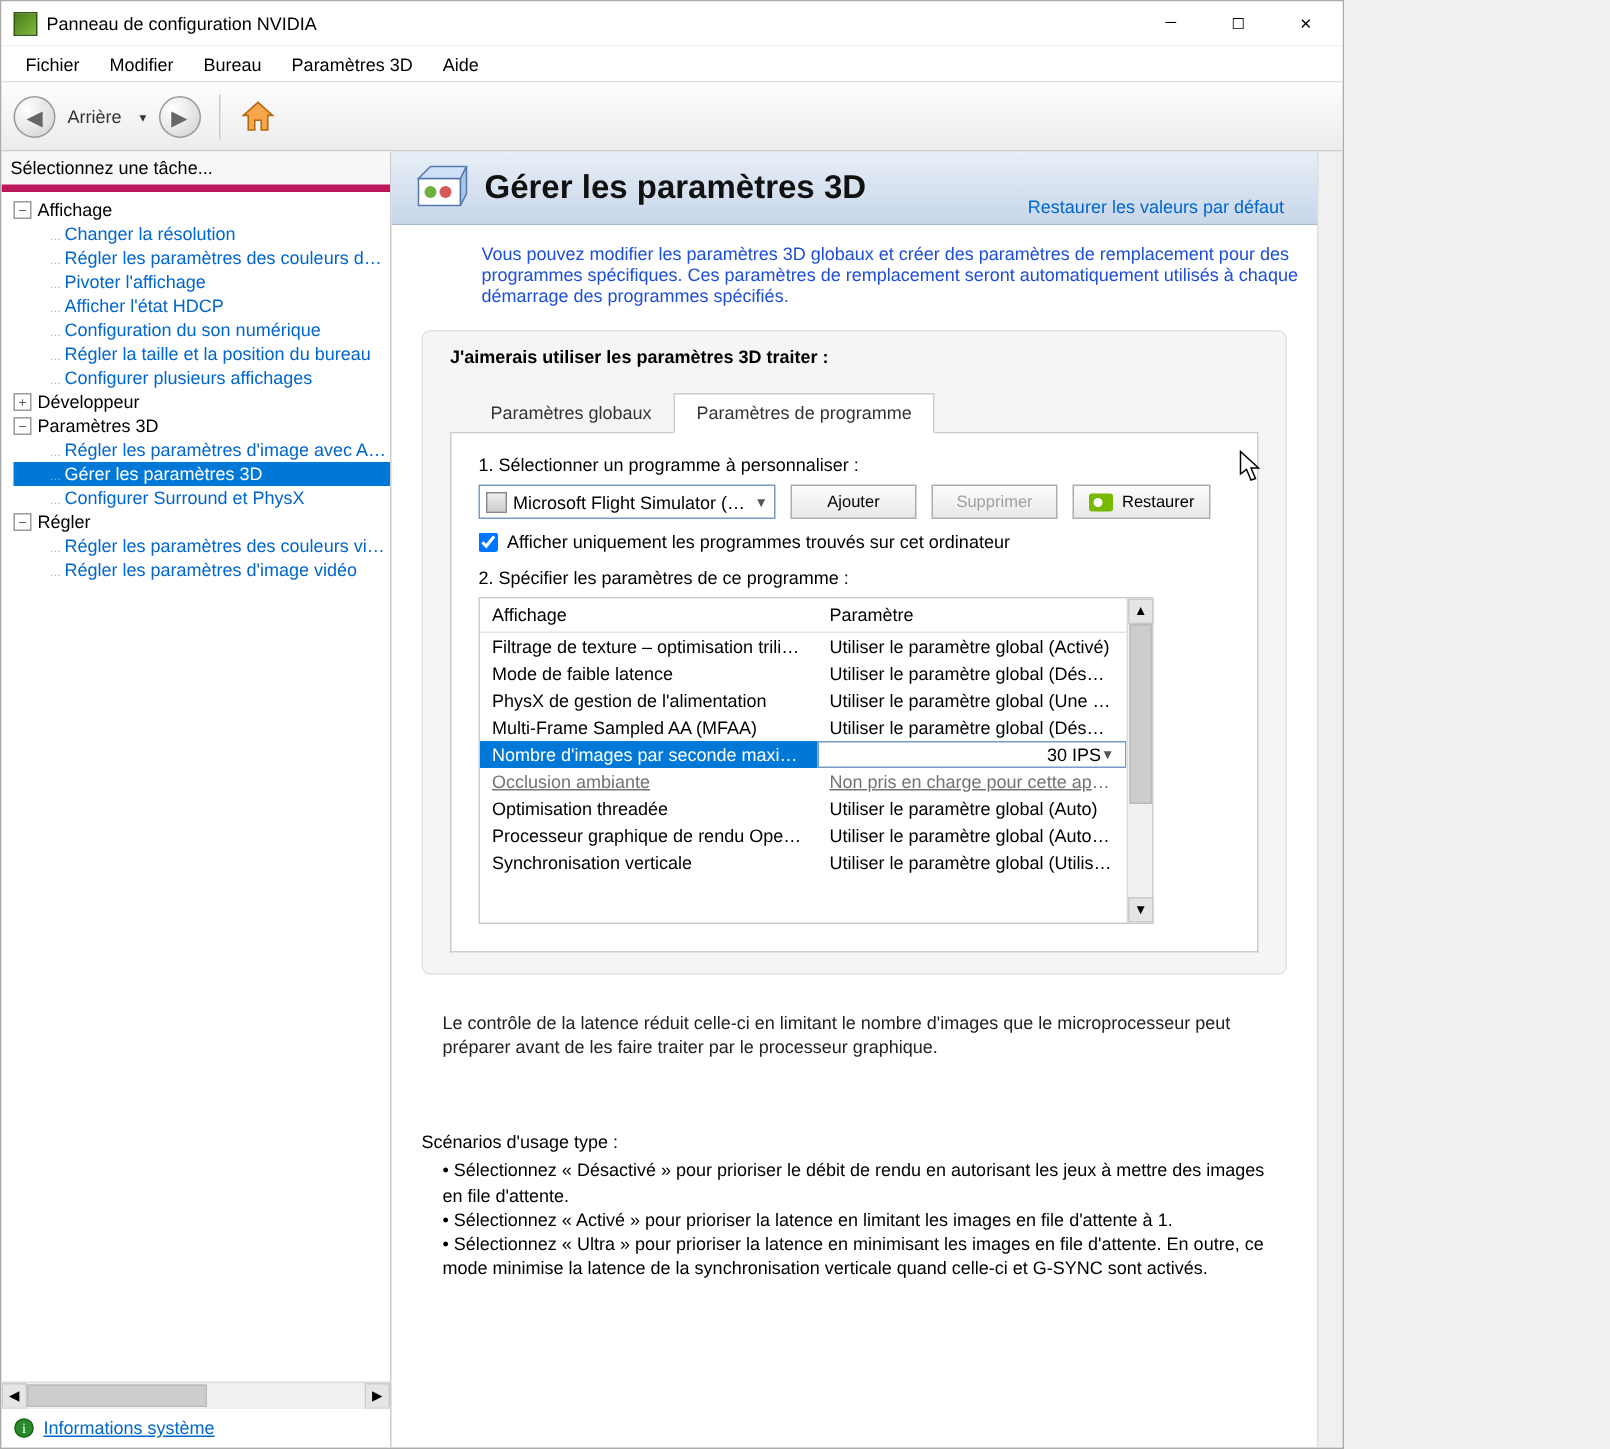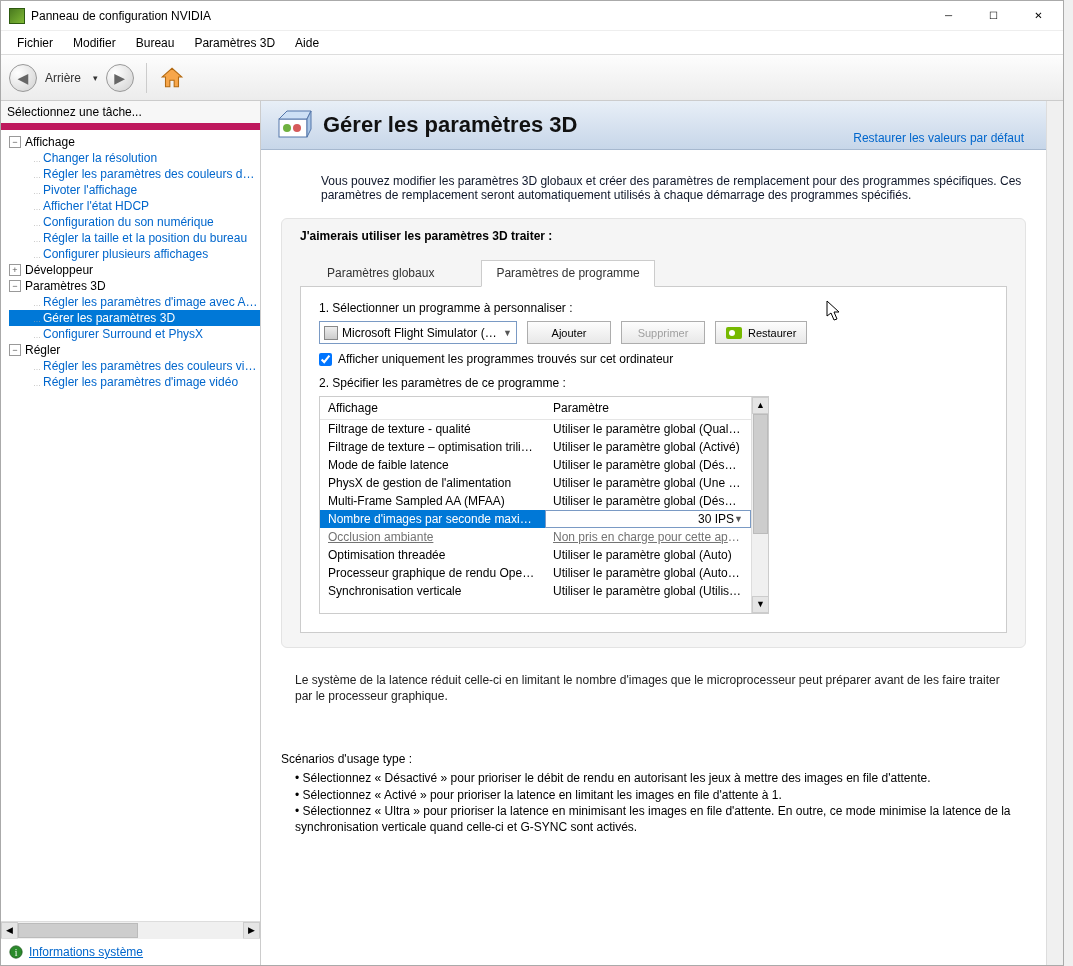--- a/index.html
+++ b/index.html
@@ -1,32 +1,32 @@
 <!DOCTYPE html>
 <html><head>
 <meta charset="utf-8">
 <style>
 * { box-sizing: border-box; margin: 0; padding: 0; }
 body { font-family: "Segoe UI", Tahoma, sans-serif; font-size: 12px; background: #f0f0f0; width: 1073px; height: 966px; overflow: hidden; color: #000; }
-.window { width: 1064px; height: 966px; background: #fff; border: 1px solid #aaa; display: flex; flex-direction: column; }
+.window { width: 896px; height: 966px; background: #fff; border: 1px solid #aaa; display: flex; flex-direction: column; }
 .titlebar { height: 30px; background: #fff; display: flex; align-items: center; padding: 0 2px 0 8px; border-bottom: 1px solid #eee; }
 .titlebar-icon { width: 16px; height: 16px; background: linear-gradient(135deg, #4a7a1f, #7fb935); border: 1px solid #2d5a0f; margin-right: 6px; display: flex; align-items: center; justify-content: center; }
 .titlebar-text { flex: 1; font-size: 12px; }
 .win-btns { display: flex; }
 .win-btn { width: 45px; height: 29px; display: flex; align-items: center; justify-content: center; font-family: "Segoe MDL2 Assets", sans-serif; font-size: 10px; cursor: pointer; }
 .menubar { height: 24px; background: #fff; display: flex; align-items: center; padding: 0 6px; border-bottom: 1px solid #ddd; }
 .menubar span { padding: 4px 10px; cursor: pointer; font-size: 12px; }
 .toolbar { height: 46px; background: linear-gradient(#fdfdfd, #ececec); border-bottom: 1px solid #ccc; display: flex; align-items: center; padding: 0 8px; gap: 4px; }
 .nav-btn { width: 28px; height: 28px; border-radius: 50%; background: radial-gradient(circle at 30% 30%, #fff, #d0d0d0); border: 1px solid #999; display: flex; align-items: center; justify-content: center; color: #666; cursor: pointer; font-size: 14px; }
 .toolbar-label { font-size: 12px; color: #333; margin: 0 4px; }
 .toolbar-sep { width: 1px; height: 30px; background: #ccc; margin: 0 8px; }
 .home-btn { width: 26px; height: 26px; cursor: pointer; }
 .body-row { flex: 1; display: flex; overflow: hidden; }
 .sidebar { width: 260px; border-right: 1px solid #ccc; display: flex; flex-direction: column; background: #fff; }
-.sidebar-head { padding: 4px 6px; font-size: 12px; background: #f7f7f7; border-bottom: 7px solid #be185d; }
+.sidebar-head { padding: 4px 6px; font-size: 12px; background: #f7f7f7; border-bottom: 5px solid #be185d; }
 .tree { flex: 1; overflow: auto; padding: 4px 0 4px 8px; }
 .tree-node { display: flex; align-items: center; padding: 1px 0; font-size: 12px; cursor: pointer; }
 .tree-toggle { width: 12px; height: 12px; border: 1px solid #999; font-size: 9px; line-height: 10px; text-align: center; margin-right: 4px; color: #555; }
 .tree-label-top { color: #000; }
 .tree-leaf { padding: 1px 2px 1px 24px; font-size: 12px; color: #0066cc; cursor: pointer; white-space: nowrap; overflow: hidden; text-overflow: ellipsis; }
 .tree-leaf.dotted::before { content: "…"; color: #aaa; margin-right: 2px; font-size: 8px; }
 .tree-leaf.selected { background: #0078d7; color: #fff; }
 .sidebar-hscroll { height: 17px; background: #f0f0f0; border-top: 1px solid #ddd; display: flex; align-items: center; }
 .sidebar-hscroll .arrow { width: 17px; height: 17px; background: #e5e5e5; border: 1px solid #ccc; text-align: center; line-height: 15px; font-size: 9px; cursor: pointer; }
 .sidebar-hscroll .track { flex: 1; height: 17px; background: #f0f0f0; position: relative; }
@@ -34,24 +34,24 @@
 .sidebar-footer { border-top: 1px solid #ddd; padding: 6px 8px; display: flex; align-items: center; gap: 6px; }
 .sidebar-footer svg { width: 14px; height: 14px; }
 .sidebar-footer a { color: #0066cc; text-decoration: underline; font-size: 12px; cursor: pointer; }
 .content { flex: 1; display: flex; overflow: hidden; }
 .content-main { flex: 1; overflow: auto; }
 .content-scroll { width: 17px; background: #f0f0f0; border-left: 1px solid #ddd; }
 .header-band { background: linear-gradient(#e8eff7, #c7d6e9); border-bottom: 1px solid #a6b8cf; padding: 4px 16px 4px 12px; display: flex; align-items: center; position: relative; }
 .header-icon { width: 40px; height: 40px; margin-right: 10px; }
 .header-title { font-size: 22px; font-weight: bold; color: #111; flex: 1; }
 .restore-link { position: absolute; right: 22px; bottom: 4px; color: #0066cc; font-size: 12px; cursor: pointer; }
-.desc-block { padding: 12px 12px 10px 60px; font-size: 12px; color: #0f172a; margin-top: 12px; }
+.desc-block { padding: 12px 12px 10px 60px; font-size: 12px; color: #1d4ed8; }
 .panel { margin: 6px 20px 10px 20px; background: #f5f5f5; border: 1px solid #e3e3e3; border-radius: 6px; padding: 10px 18px 14px 18px; }
 .panel-head { font-size: 12px; font-weight: bold; padding: 0 0 8px 0; }
-.tabs { display: flex; border-bottom: 1px solid #ccc; margin-top: 8px; padding-left: 12px; gap: 32px; }
+.tabs { display: flex; border-bottom: 1px solid #ccc; margin-top: 8px; padding-left: 12px; }
 .tab { padding: 5px 14px 6px 14px; font-size: 12px; border: 1px solid transparent; border-bottom: none; cursor: pointer; position: relative; top: 1px; color: #333; }
 .tab.active { background: #fff; border-color: #ccc; border-bottom: 1px solid #fff; }
 .tabbody { background: #fff; border: 1px solid #ccc; border-top: none; padding: 14px 18px 18px 18px; }
 .step-label { font-size: 12px; margin-bottom: 6px; }
 .row { display: flex; align-items: center; gap: 10px; margin-bottom: 8px; }
 .combo { width: 198px; height: 23px; border: 1px solid #7a9ac4; background: #fff; display: flex; align-items: center; padding: 0 4px; font-size: 12px; cursor: pointer; position: relative; }
 .combo .combo-icon { width: 14px; height: 14px; border: 1px solid #888; margin-right: 4px; background: linear-gradient(#eee,#ccc); }
 .combo .combo-text { flex: 1; white-space: nowrap; overflow: hidden; text-overflow: ellipsis; }
 .combo .combo-arrow { font-size: 9px; color: #555; }
 .btn { min-width: 84px; height: 23px; border: 1px solid #adadad; background: linear-gradient(#fdfdfd, #e8e8e8); font-size: 11px; cursor: pointer; padding: 0 12px; }
@@ -219,24 +219,20 @@
             <div class="step-label">2. Spécifier les paramètres de ce programme :</div>
 
             <div class="settings-table">
               <div class="settings-cols">
                 <div class="settings-header">
                   <div class="c1">Affichage</div>
                   <div class="c2">Paramètre</div>
                 </div>
                 <div class="settings-rows" id="settings-rows">
                     <div class="srow">
-                      <div class="c1">Filtrage de texture - qualité</div>
-                      <div class="c2">Utiliser le paramètre global (Qualité)</div>
-                    </div>
-                    <div class="srow">
                       <div class="c1">Filtrage de texture – optimisation trilinéaire</div>
                       <div class="c2">Utiliser le paramètre global (Activé)</div>
                     </div>
                     <div class="srow">
                       <div class="c1">Mode de faible latence</div>
                       <div class="c2">Utiliser le paramètre global (Désactivé)</div>
                     </div>
                     <div class="srow">
                       <div class="c1">PhysX de gestion de l'alimentation</div>
                       <div class="c2">Utiliser le paramètre global (Une puissance...</div>
@@ -273,21 +269,21 @@
               <div class="settings-vscroll">
                 <div class="arrow">▲</div>
                 <div class="thumb"></div>
                 <div class="arrow bottom">▼</div>
               </div>
             </div>
           </div>
         </div>
 
         <div class="desc-section">
-          <div class="body">Le système de la latence réduit celle-ci en limitant le nombre d'images que le microprocesseur peut préparer avant de les faire traiter par le processeur graphique.</div>
+          <div class="body">Le contrôle de la latence réduit celle-ci en limitant le nombre d'images que le microprocesseur peut préparer avant de les faire traiter par le processeur graphique.</div>
         </div>
 
         <div class="scenarios">
           <div class="h">Scénarios d'usage type :</div>
           <ul>
             <li>• Sélectionnez « Désactivé » pour prioriser le débit de rendu en autorisant les jeux à mettre des images en file d'attente.</li>
             <li>• Sélectionnez « Activé » pour prioriser la latence en limitant les images en file d'attente à 1.</li>
             <li>• Sélectionnez « Ultra » pour prioriser la latence en minimisant les images en file d'attente. En outre, ce mode minimise la latence de la synchronisation verticale quand celle-ci et G-SYNC sont activés.</li>
           </ul>
         </div>

